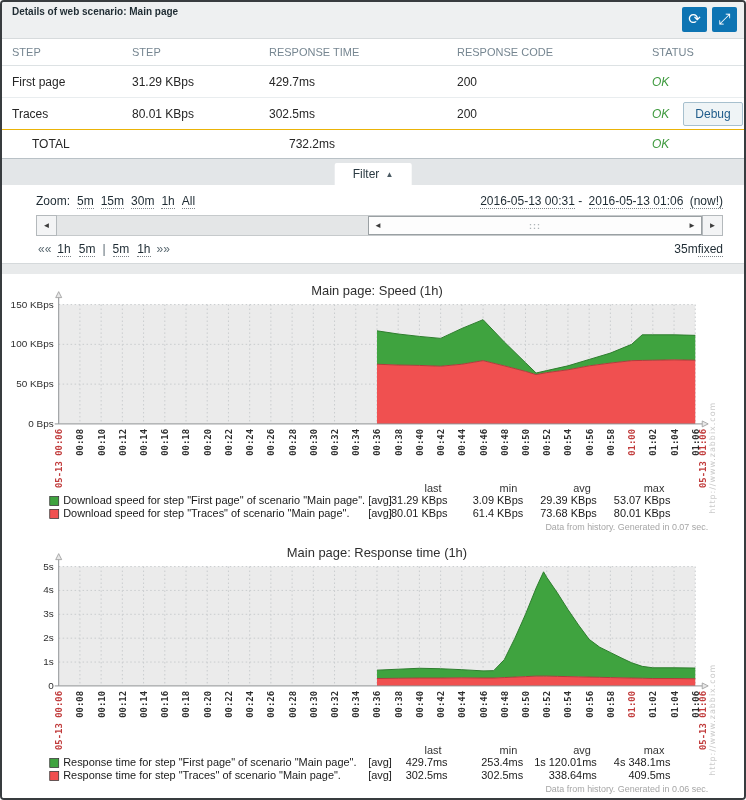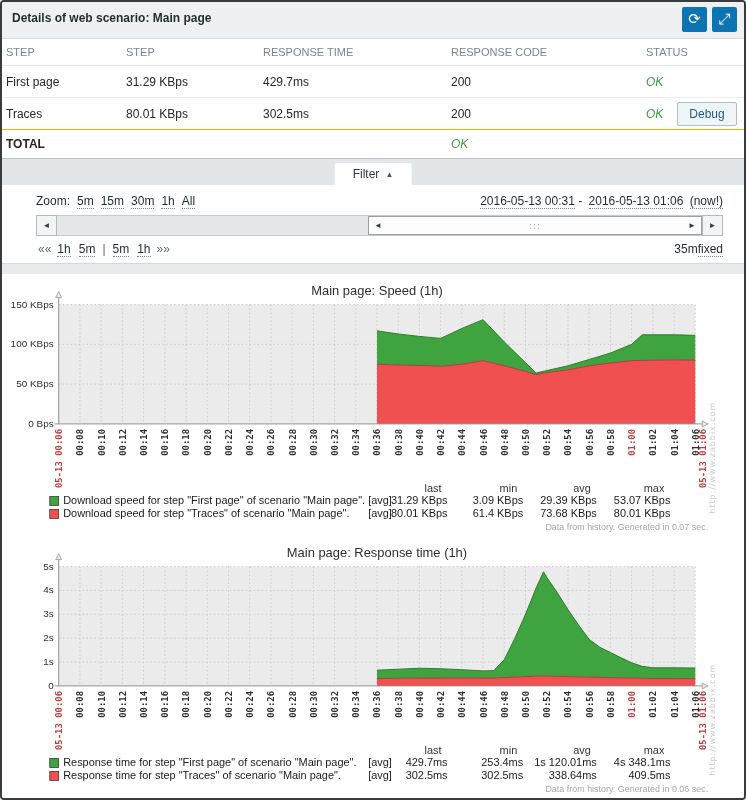--- a/index.html
+++ b/index.html
@@ -1,32 +1,32 @@
 <!DOCTYPE html>
 <html><head>
 <meta charset="utf-8">
 <style>
   html,body{margin:0;padding:0;background:#fff;}
   .page{width:746px;height:800px;box-sizing:border-box;border:2px solid #383c3f;border-radius:4px;
         background:#fff;font-family:"Liberation Sans",sans-serif;overflow:hidden;position:relative;}
   
   .hdr{height:36px;background:#eef0f1;border-bottom:1px solid #d7dbdd;position:relative;}
-  .hdr h1{margin:0;padding:9px 10px 0 10px;font-size:12px;font-weight:bold;color:#1f2c33;}
+  .hdr h1{margin:0;padding:4px 10px 0 10px;font-size:10px;font-weight:bold;color:#1f2c33;}
   .hdr-btns{position:absolute;right:7px;top:5px;display:flex;gap:5px;}
   .hdr-btns button{width:25px;height:25px;border:none;border-radius:2px;background:#0d74b3;color:#fff;
         font-size:15px;line-height:1;padding:0;cursor:pointer;font-family:"DejaVu Sans",sans-serif;}
   
   .steps{font-size:12px;color:#262626;}
   .trow{display:grid;grid-template-columns:120px 137px 188px 195px 1fr;align-items:center;}
-  .trow > div{padding-left:4px;}
+  .trow > div{padding-left:10px;}
   .thead{height:26px;color:#768691;border-bottom:1px solid #dde2e4;font-size:11px;}
   .tdata{height:31px;border-bottom:1px solid #e9edef;}
   .row-traces{border-bottom:1px solid #eab308;}
   .trow-total{height:28px;border-bottom:1px solid #b9c1c6;}
-  .bold{font-weight:bold;}
+  .bold{font-weight:normal;margin-left:20px;}
   .ok{color:#3e9a3e;font-style:italic;}
   .statuscell{display:flex;align-items:center;gap:14px;}
   .debug-btn{padding:4px 11px;font-size:12px;color:#1f5c8b;background:#eff4f6;border:1px solid #a7c0ce;
         border-radius:2px;cursor:pointer;font-family:"Liberation Sans",sans-serif;}
   
   .tabstrip{height:26px;background:#e3e6e8;position:relative;}
   .filter-tab{position:absolute;left:50%;transform:translateX(-50%);top:4px;background:#fff;
         border-radius:2px 2px 0 0;padding:4px 18px 0 18px;height:18px;font-size:12px;color:#2b3a42;cursor:pointer;}
   .filter-tab .caret{font-size:8px;color:#4a5a63;margin-left:6px;vertical-align:1px;}
   .filter{background:#fff;border-bottom:1px solid #d5d9db;padding:9px 21px 7px 34px;}
@@ -97,20 +97,21 @@
       <div>302.5ms</div>
       <div>200</div>
       <div class="statuscell">
         <span class="ok">OK</span>
         <button class="debug-btn">Debug</button>
       </div>
     </div>
     <div class="trow trow-total">
       <div class="bold">TOTAL</div>
       <div></div>
+      <div class="bold">732.2ms</div>
       <div></div>
       <div class="ok">OK</div>
     </div>
   </div>
 
   <div class="tabstrip">
     <div class="filter-tab">
       <span>Filter</span><span class="caret">▲</span>
     </div>
   </div>

